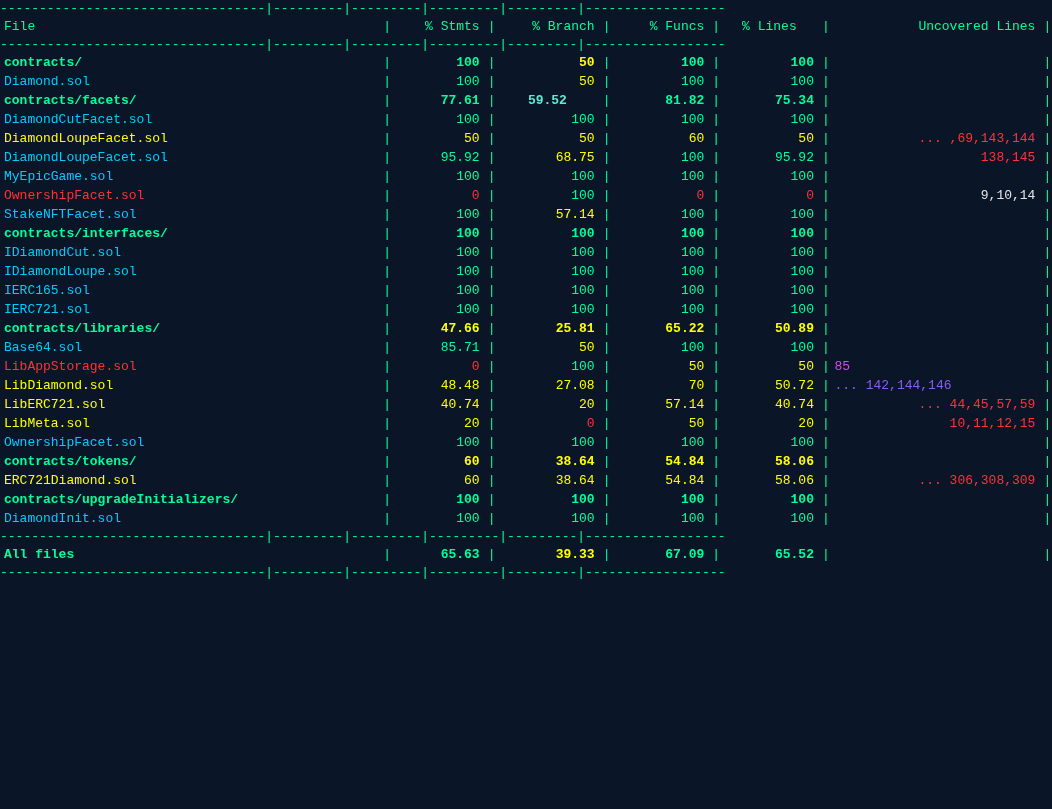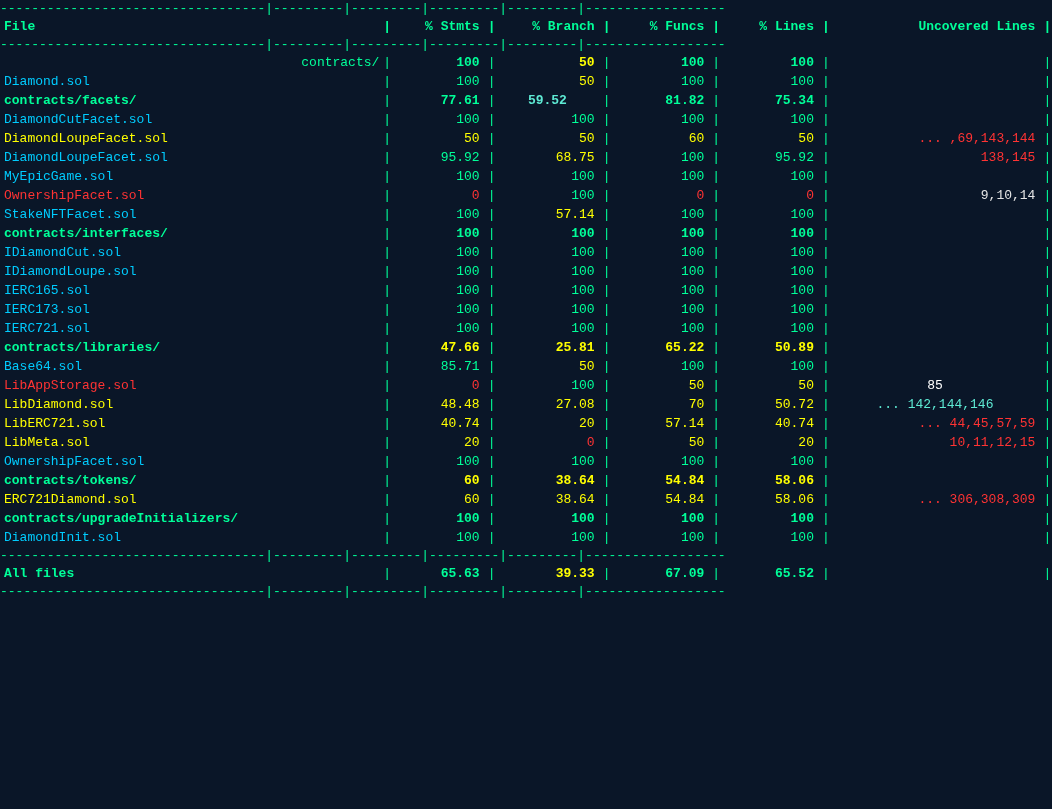--- a/index.html
+++ b/index.html
@@ -30,21 +30,21 @@
     }
     .col-file { width: 360px; }
     .col-stmts { width: 90px; text-align: right; padding-right: 8px; }
     .col-branch { width: 100px; text-align: right; padding-right: 8px; }
     .col-funcs { width: 95px; text-align: right; padding-right: 8px; }
     .col-lines { width: 95px; text-align: right; padding-right: 8px; }
     .col-uncovered { width: 200px; text-align: right; padding-right: 8px; }
 
     .header-row td {
       color: #00ff99;
-      font-weight: bold;
+      font-weight: normal;
     }
 
     .green { color: #00ff99; }
     .bold { font-weight: bold; }
   </style>
 </head>
 <body>
 
 <div class="table-container">
   <table>
@@ -54,30 +54,30 @@
         </tr>
         <tr class="header-row">
           <td class="col-file green bold">File</td>
           <td style="color: rgb(0, 255, 153); padding: 0px; width: 8px;">|</td>
           <td class="col-stmts green bold" style="text-align: right;">% Stmts</td>
           <td style="color: rgb(0, 255, 153); padding: 0px; width: 8px;">|</td>
           <td class="col-branch green bold" style="text-align: right;">% Branch</td>
           <td style="color: rgb(0, 255, 153); padding: 0px; width: 8px;">|</td>
           <td class="col-funcs green bold" style="text-align: right;">% Funcs</td>
           <td style="color: rgb(0, 255, 153); padding: 0px; width: 8px;">|</td>
-          <td class="col-lines green bold" style="text-align: right;">% Lines</td>
+          <td class="col-lines green bold" style="text-align: center;">% Lines</td>
           <td style="color: rgb(0, 255, 153); padding: 0px; width: 8px;">|</td>
           <td class="col-uncovered green bold" style="text-align: right;">Uncovered Lines</td>
           <td style="color: rgb(0, 255, 153); padding: 0px; width: 8px;">|</td>
         </tr>
         <tr class="divider-row">
           <td colspan="11" style="color: rgb(0, 255, 153); letter-spacing: 0px;">----------------------------------|---------|---------|---------|---------|------------------</td>
         </tr>
         <tr>
-          <td class="col-file" style="color: rgb(0, 255, 153); font-weight: normal; text-align: right;">contracts/</td>
+          <td class="col-file" style="color: rgb(0, 255, 153); font-weight: bold;">contracts/</td>
           <td style="color: rgb(0, 255, 153); padding: 0px; width: 8px;">|</td>
           <td class="col-stmts" style="text-align: right; color: rgb(0, 255, 153); font-weight: bold;">100</td>
           <td style="color: rgb(0, 255, 153); padding: 0px; width: 8px;">|</td>
           <td class="col-branch" style="text-align: right; color: rgb(255, 255, 0); font-weight: bold;">50</td>
           <td style="color: rgb(0, 255, 153); padding: 0px; width: 8px;">|</td>
           <td class="col-funcs" style="text-align: right; color: rgb(0, 255, 153); font-weight: bold;">100</td>
           <td style="color: rgb(0, 255, 153); padding: 0px; width: 8px;">|</td>
           <td class="col-lines" style="text-align: right; color: rgb(0, 255, 153); font-weight: bold;">100</td>
           <td style="color: rgb(0, 255, 153); padding: 0px; width: 8px;">|</td>
           <td class="col-uncovered" style="text-align: right; color: rgb(0, 255, 153);"></td>
@@ -245,34 +245,20 @@
           <td class="col-branch" style="text-align: right; color: rgb(0, 255, 153);">100</td>
           <td style="color: rgb(0, 255, 153); padding: 0px; width: 8px;">|</td>
           <td class="col-funcs" style="text-align: right; color: rgb(0, 255, 153);">100</td>
           <td style="color: rgb(0, 255, 153); padding: 0px; width: 8px;">|</td>
           <td class="col-lines" style="text-align: right; color: rgb(0, 255, 153);">100</td>
           <td style="color: rgb(0, 255, 153); padding: 0px; width: 8px;">|</td>
           <td class="col-uncovered" style="text-align: right; color: rgb(0, 255, 153);"></td>
           <td style="color: rgb(0, 255, 153); padding: 0px; width: 8px;">|</td>
         </tr>
         <tr>
-          <td class="col-file" style="color: rgb(0, 204, 255);"> IERC173.sol</td>
-          <td style="color: rgb(0, 255, 153); padding: 0px; width: 8px;">|</td>
-          <td class="col-stmts" style="text-align: right; color: rgb(0, 255, 153);">100</td>
-          <td style="color: rgb(0, 255, 153); padding: 0px; width: 8px;">|</td>
-          <td class="col-branch" style="text-align: right; color: rgb(0, 255, 153);">100</td>
-          <td style="color: rgb(0, 255, 153); padding: 0px; width: 8px;">|</td>
-          <td class="col-funcs" style="text-align: right; color: rgb(0, 255, 153);">100</td>
-          <td style="color: rgb(0, 255, 153); padding: 0px; width: 8px;">|</td>
-          <td class="col-lines" style="text-align: right; color: rgb(0, 255, 153);">100</td>
-          <td style="color: rgb(0, 255, 153); padding: 0px; width: 8px;">|</td>
-          <td class="col-uncovered" style="text-align: right; color: rgb(0, 255, 153);"></td>
-          <td style="color: rgb(0, 255, 153); padding: 0px; width: 8px;">|</td>
-        </tr>
-        <tr>
           <td class="col-file" style="color: rgb(0, 204, 255);"> IERC721.sol</td>
           <td style="color: rgb(0, 255, 153); padding: 0px; width: 8px;">|</td>
           <td class="col-stmts" style="text-align: right; color: rgb(0, 255, 153);">100</td>
           <td style="color: rgb(0, 255, 153); padding: 0px; width: 8px;">|</td>
           <td class="col-branch" style="text-align: right; color: rgb(0, 255, 153);">100</td>
           <td style="color: rgb(0, 255, 153); padding: 0px; width: 8px;">|</td>
           <td class="col-funcs" style="text-align: right; color: rgb(0, 255, 153);">100</td>
           <td style="color: rgb(0, 255, 153); padding: 0px; width: 8px;">|</td>
           <td class="col-lines" style="text-align: right; color: rgb(0, 255, 153);">100</td>
           <td style="color: rgb(0, 255, 153); padding: 0px; width: 8px;">|</td>
@@ -311,35 +297,35 @@
           <td class="col-file" style="color: rgb(255, 51, 51);"> LibAppStorage.sol</td>
           <td style="color: rgb(0, 255, 153); padding: 0px; width: 8px;">|</td>
           <td class="col-stmts" style="text-align: right; color: rgb(255, 51, 51);">0</td>
           <td style="color: rgb(0, 255, 153); padding: 0px; width: 8px;">|</td>
           <td class="col-branch" style="text-align: right; color: rgb(0, 255, 153);">100</td>
           <td style="color: rgb(0, 255, 153); padding: 0px; width: 8px;">|</td>
           <td class="col-funcs" style="text-align: right; color: rgb(255, 255, 0);">50</td>
           <td style="color: rgb(0, 255, 153); padding: 0px; width: 8px;">|</td>
           <td class="col-lines" style="text-align: right; color: rgb(255, 255, 0);">50</td>
           <td style="color: rgb(0, 255, 153); padding: 0px; width: 8px;">|</td>
-          <td class="col-uncovered" style="text-align: center; color: #ffffff;">85</td>
+          <td class="col-uncovered" style="text-align: left; color: #d946ef;">85</td>
           <td style="color: rgb(0, 255, 153); padding: 0px; width: 8px;">|</td>
         </tr>
         <tr>
           <td class="col-file" style="color: rgb(255, 255, 0);"> LibDiamond.sol</td>
           <td style="color: rgb(0, 255, 153); padding: 0px; width: 8px;">|</td>
           <td class="col-stmts" style="text-align: right; color: rgb(255, 255, 0);">48.48</td>
           <td style="color: rgb(0, 255, 153); padding: 0px; width: 8px;">|</td>
           <td class="col-branch" style="text-align: right; color: rgb(255, 255, 0);">27.08</td>
           <td style="color: rgb(0, 255, 153); padding: 0px; width: 8px;">|</td>
           <td class="col-funcs" style="text-align: right; color: rgb(255, 255, 0);">70</td>
           <td style="color: rgb(0, 255, 153); padding: 0px; width: 8px;">|</td>
           <td class="col-lines" style="text-align: right; color: rgb(255, 255, 0);">50.72</td>
           <td style="color: rgb(0, 255, 153); padding: 0px; width: 8px;">|</td>
-          <td class="col-uncovered" style="text-align: center; color: #5eead4;">... 142,144,146</td>
+          <td class="col-uncovered" style="text-align: left; color: #8b5cf6;">... 142,144,146</td>
           <td style="color: rgb(0, 255, 153); padding: 0px; width: 8px;">|</td>
         </tr>
         <tr>
           <td class="col-file" style="color: rgb(255, 255, 0);"> LibERC721.sol</td>
           <td style="color: rgb(0, 255, 153); padding: 0px; width: 8px;">|</td>
           <td class="col-stmts" style="text-align: right; color: rgb(255, 255, 0);">40.74</td>
           <td style="color: rgb(0, 255, 153); padding: 0px; width: 8px;">|</td>
           <td class="col-branch" style="text-align: right; color: rgb(255, 255, 0);">20</td>
           <td style="color: rgb(0, 255, 153); padding: 0px; width: 8px;">|</td>
           <td class="col-funcs" style="text-align: right; color: rgb(255, 255, 0);">57.14</td>

